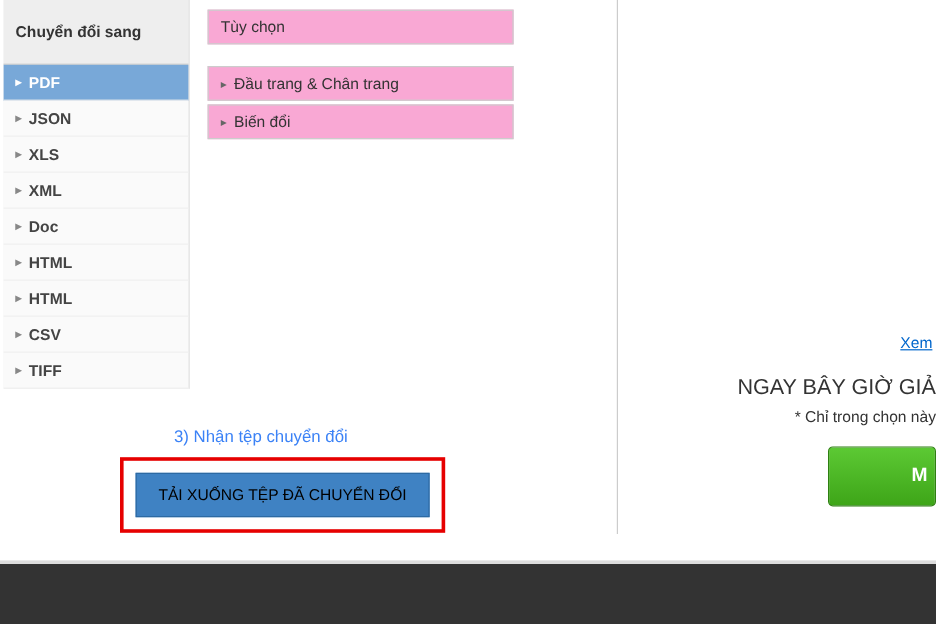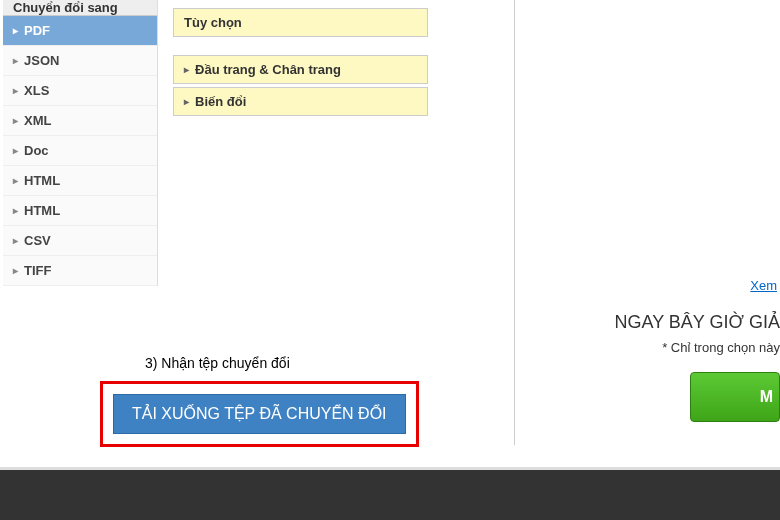--- a/index.html
+++ b/index.html
@@ -17,21 +17,21 @@
       display: flex;
       padding: 0 0 0 3px;
     }
     .sidebar {
       width: 155px;
       background: #f5f5f5;
       border-right: 1px solid #ddd;
     }
     .sidebar-header {
       background: #eee;
-      padding: 0 10px;
+      padding: 19px 10px;
       font-weight: bold;
       font-size: 13px;
       color: #333;
       border-bottom: 1px solid #ccc;
     }
     .sidebar-item {
       padding: 7px 10px 7px 10px;
       background: #fafafa;
       border-bottom: 1px solid #eee;
       cursor: pointer;
@@ -54,58 +54,58 @@
       color: #fff;
     }
     .content {
       flex: 1;
       padding: 8px 0 0 15px;
     }
     .accordion-section {
       width: 255px;
     }
     .accordion-item {
-      background: #fef9c3;
+      background: #f9a8d4;
       border: 1px solid #ccc;
       padding: 6px 10px;
       margin-bottom: 3px;
       cursor: pointer;
       display: flex;
       align-items: center;
-      font-weight: bold;
+      font-weight: normal;
       font-size: 13px;
       color: #333;
     }
     .accordion-item .caret {
       margin-right: 6px;
       font-size: 10px;
       color: #666;
     }
     .step-row {
       position: absolute;
       left: 100px;
       top: 355px;
     }
     .step-label {
       font-size: 14px;
-      color: #000000;
+      color: #3b82f6;
       margin-left: 45px;
       margin-bottom: 10px;
     }
     .highlight-box {
       border: 3px solid #e60000;
       padding: 10px;
       display: inline-block;
     }
     .download-btn {
       background: #3f82c3;
-      color: #ffffff;
+      color: #000000;
       border: 1px solid #2d6aa3;
       padding: 10px 18px;
-      font-size: 16px;
+      font-size: 13px;
       cursor: pointer;
       font-weight: normal;
     }
     .right-panel {
       position: absolute;
       right: 0;
       top: 0;
       width: 266px;
       height: 445px;
       border-left: 1px solid #ccc;

